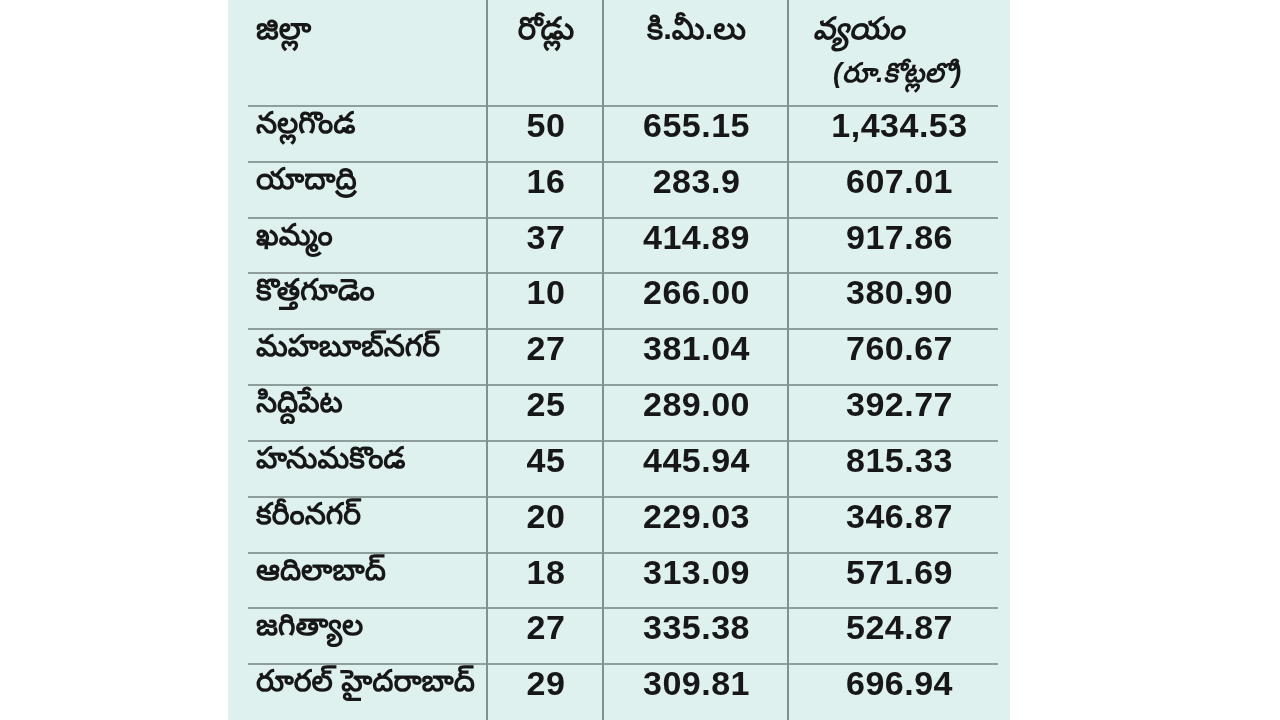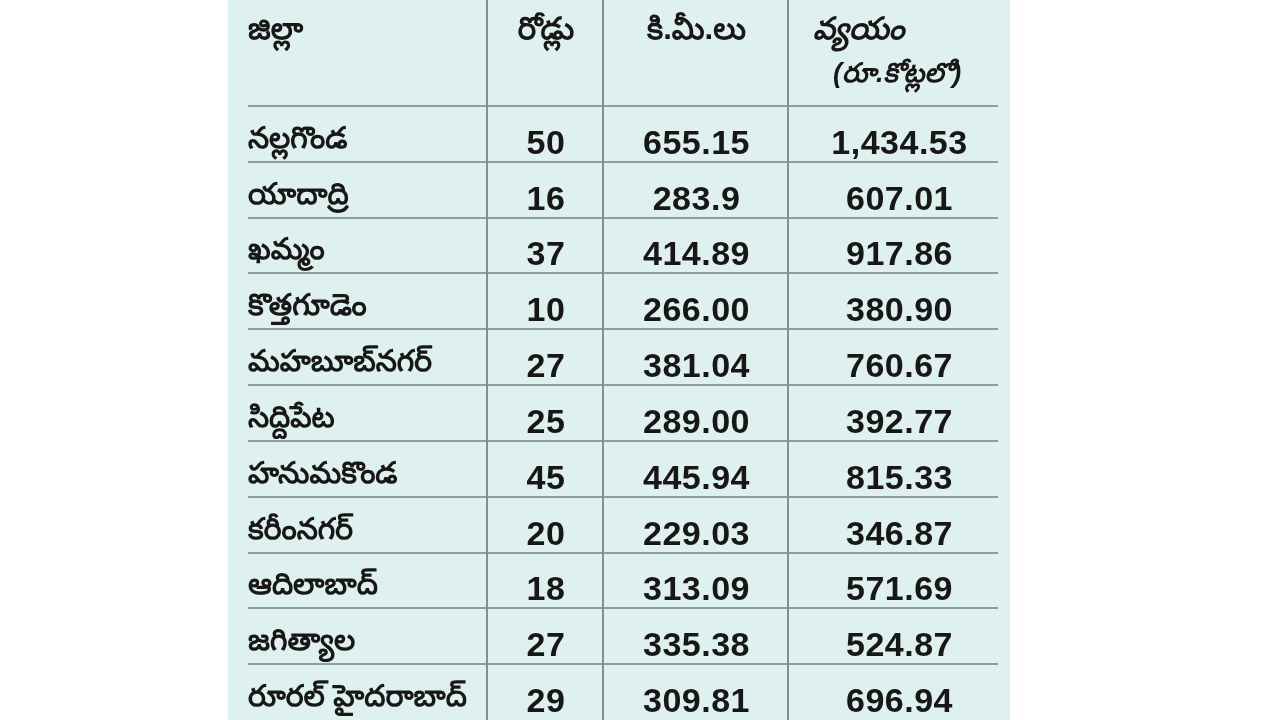--- a/index.html
+++ b/index.html
@@ -41,35 +41,35 @@
     z-index: 1;
   }
   .header-row {
     height: 106px;
     display: flex;
     box-sizing: border-box;
   }
   .data-row {
     flex: 1;
     display: flex;
-    align-items: flex-end;
+    align-items: flex-start;
     position: relative;
   }
   
   .data-row::before {
     content: "";
     position: absolute;
     left: 20px;
     right: 12px;
     top: -1px;
     height: 2px;
     background: #8d9e9d;
   }
   .cell { box-sizing: border-box; }
-  .c1 { width: 260px; padding-left: 20px; text-align: left; }
+  .c1 { width: 260px; padding-left: 28px; text-align: left; }
   .c2 { width: 116px; text-align: center; }
   .c3 { width: 185px; text-align: center; }
   .c4 { width: 221px; text-align: center; }
 
   .header-row .cell {
     padding-top: 10px;
     font-weight: 700;
     font-size: 31px;
     line-height: 1.25;
   }

